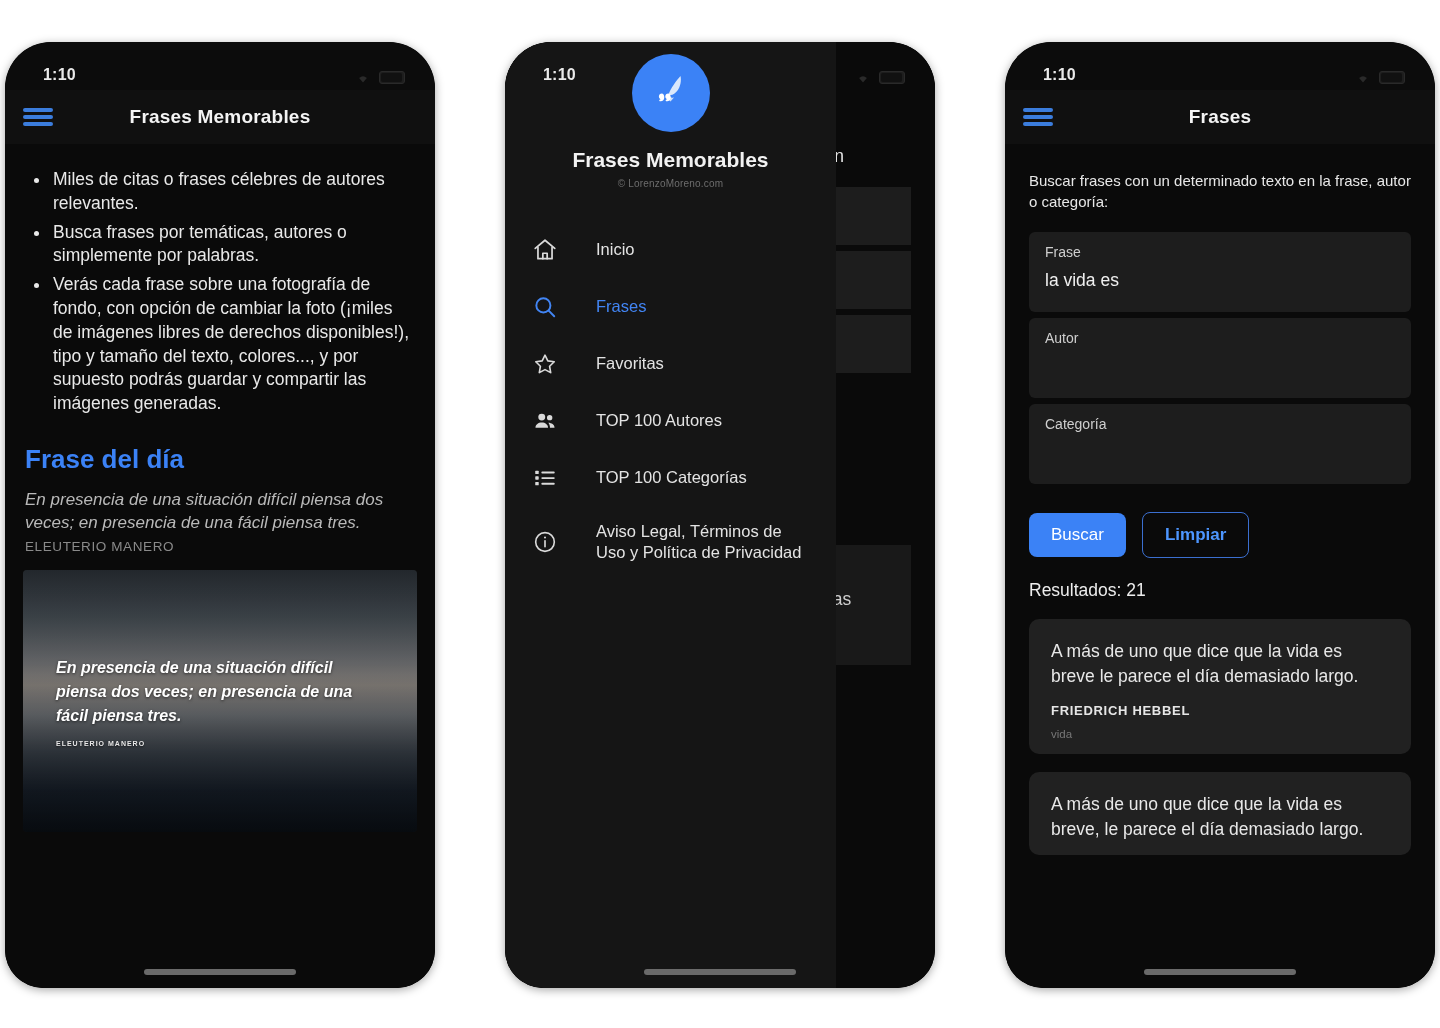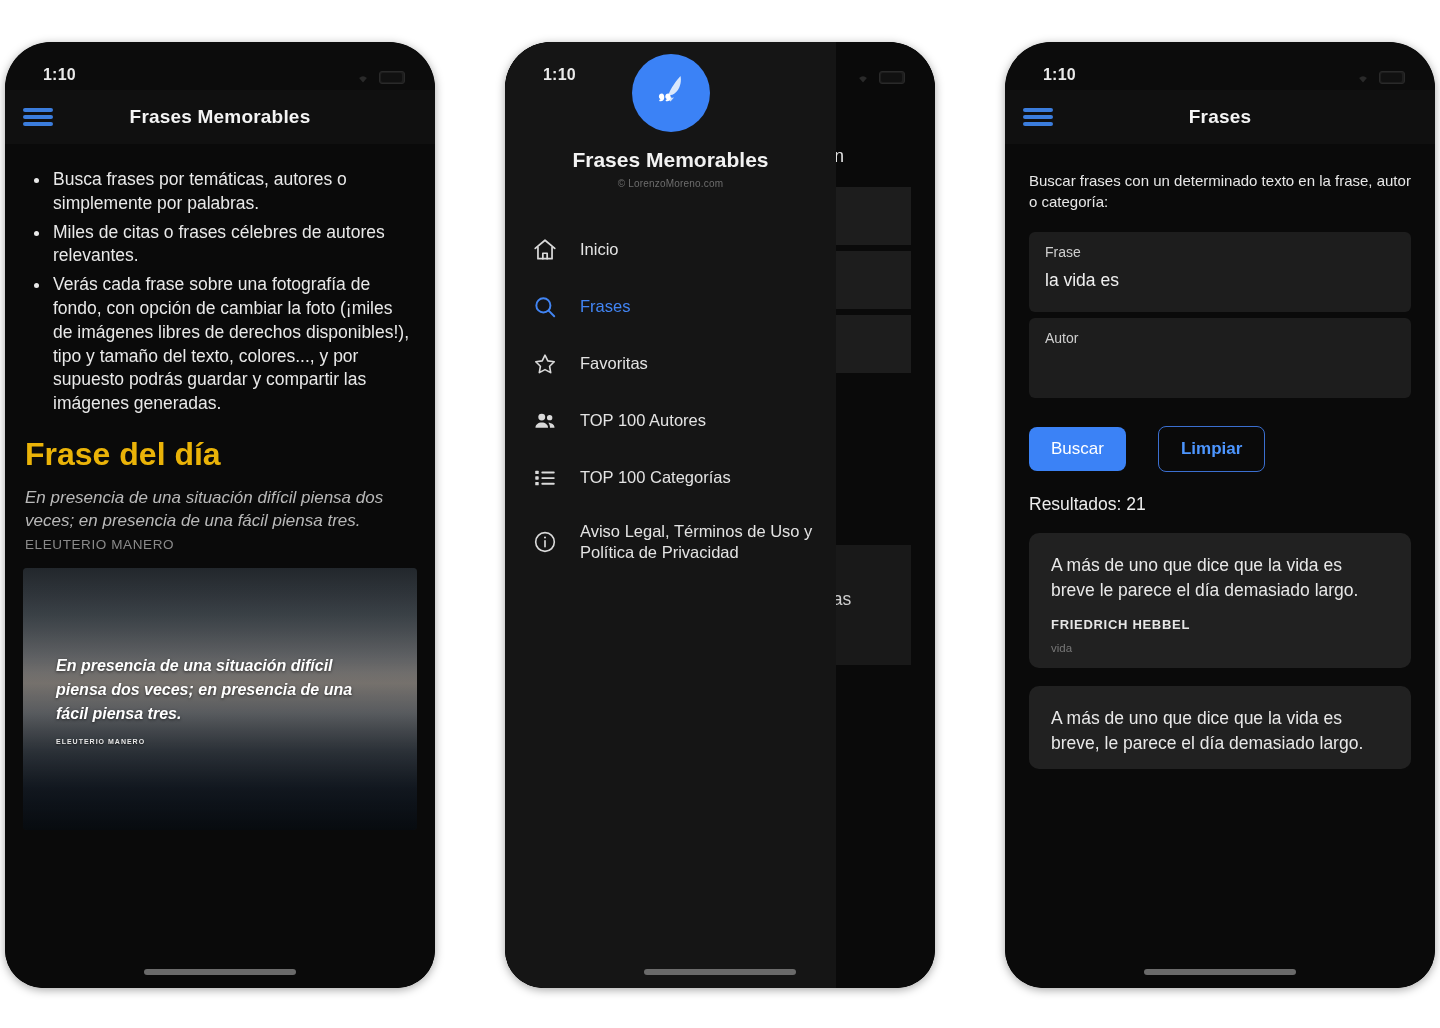--- a/index.html
+++ b/index.html
@@ -141,24 +141,24 @@
   .feature-list li::before {
     content: "";
     position: absolute;
     left: 3px; top: 10px;
     width: 5px; height: 5px;
     border-radius: 50%;
     background: #e9e9e9;
   }
 
   .section-title {
-    margin: 20px 0 14px 20px;
-    font-size: 32px;
+    margin: 28px 0 14px 20px;
+    font-size: 26px;
     font-weight: 700;
-    color: #eab308;
+    color: #3b82f6;
   }
   .qotd-text {
     margin: 0 26px 0 20px;
     font-size: 17px;
     font-style: italic;
     line-height: 1.34;
     color: #b9b9b9;
   }
   .qotd-author {
     margin: 4px 0 0 20px;
@@ -287,21 +287,21 @@
     margin-top: 6px;
     font-size: 10px;
     color: #6d6d6d;
     letter-spacing: .2px;
   }
 
   .menu { padding-top: 10px; }
   .menu-item {
     display: flex;
     align-items: center;
-    gap: 22px;
+    gap: 38px;
     padding: 15px 22px 15px 26px;
     cursor: pointer;
   }
   .menu-ico {
     width: 27px; height: 27px;
     flex: 0 0 27px;
     color: #dadada;
     display: flex; align-items: center; justify-content: center;
   }
   .menu-ico svg { width: 26px; height: 26px; display: block; }
@@ -334,21 +334,21 @@
     color: #cfcfcf;
     margin-bottom: 10px;
   }
   .field-value {
     font-size: 17.5px;
     color: #f0f0f0;
     min-height: 22px;
   }
   .actions {
     display: flex;
-    gap: 32px;
+    gap: 16px;
     padding: 22px 24px 0 24px;
     align-items: center;
   }
   .btn {
     border: none;
     border-radius: 8px;
     font-size: 17px;
     font-family: inherit;
     padding: 12px 22px;
     cursor: pointer;
@@ -430,22 +430,22 @@
         <div class="hamburger">
           <span></span>
             <span></span>
             <span></span>
         </div>
         <div class="appbar-title">Frases Memorables</div>
       </div>
 
       <div class="content">
         <ul class="feature-list">
+          <li>Miles de citas o frases célebres de autores relevantes.</li>
           <li>Busca frases por temáticas, autores o simplemente por palabras.</li>
-          <li>Miles de citas o frases célebres de autores relevantes.</li>
           <li>Verás cada frase sobre una fotografía de fondo, con opción de cambiar la foto (¡miles de imágenes libres de derechos disponibles!), tipo y tamaño del texto, colores..., y por supuesto podrás guardar y compartir las imágenes generadas.</li>
         </ul>
 
         <div class="section-title">Frase del día</div>
         <div class="qotd-text">En presencia de una situación difícil piensa dos veces; en presencia de una fácil piensa tres.</div>
         <div class="qotd-author">ELEUTERIO MANERO</div>
 
         <div class="quote-card">
           <div class="quote-card-inner">
             <div class="quote-card-text">En presencia de una situación difícil piensa dos veces; en presencia de una fácil piensa tres.</div>
@@ -598,20 +598,24 @@
 
         <div class="fields">
           <div class="field">
             <div class="field-label">Frase</div>
             <div class="field-value">la vida es</div>
           </div>
           <div class="field">
             <div class="field-label">Autor</div>
             <div class="field-value"></div>
           </div>
+          <div class="field">
+            <div class="field-label">Categoría</div>
+            <div class="field-value"></div>
+          </div>
         </div>
 
         <div class="actions">
           <button class="btn btn-primary">Buscar</button>
           <button class="btn btn-outline">Limpiar</button>
         </div>
 
         <div class="results-count">Resultados: 21</div>
 
         <div class="result-list">

